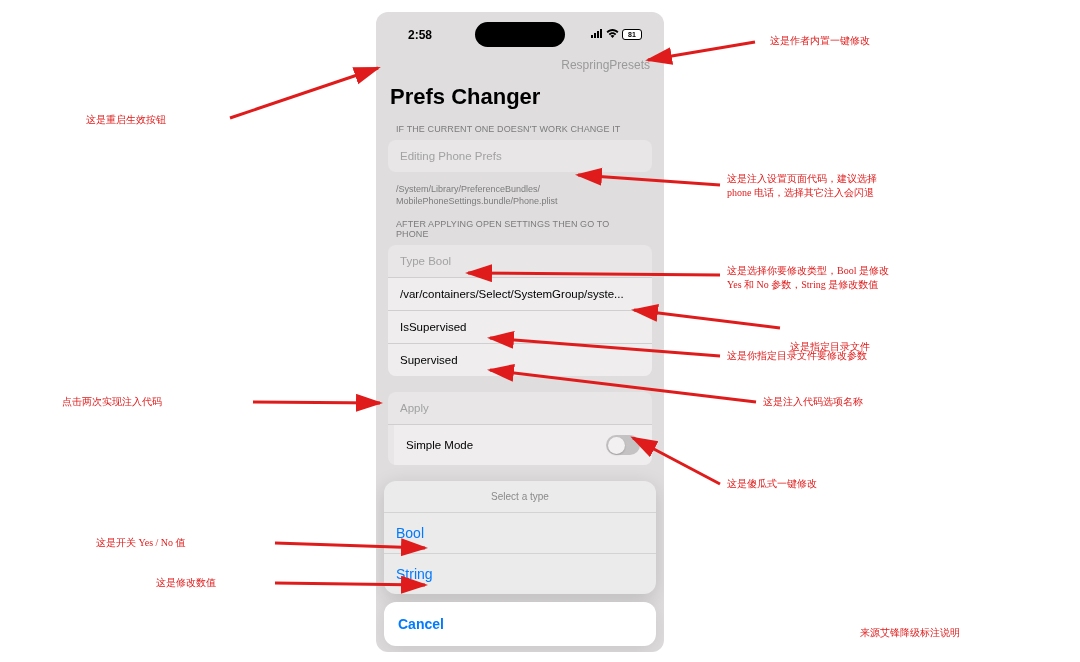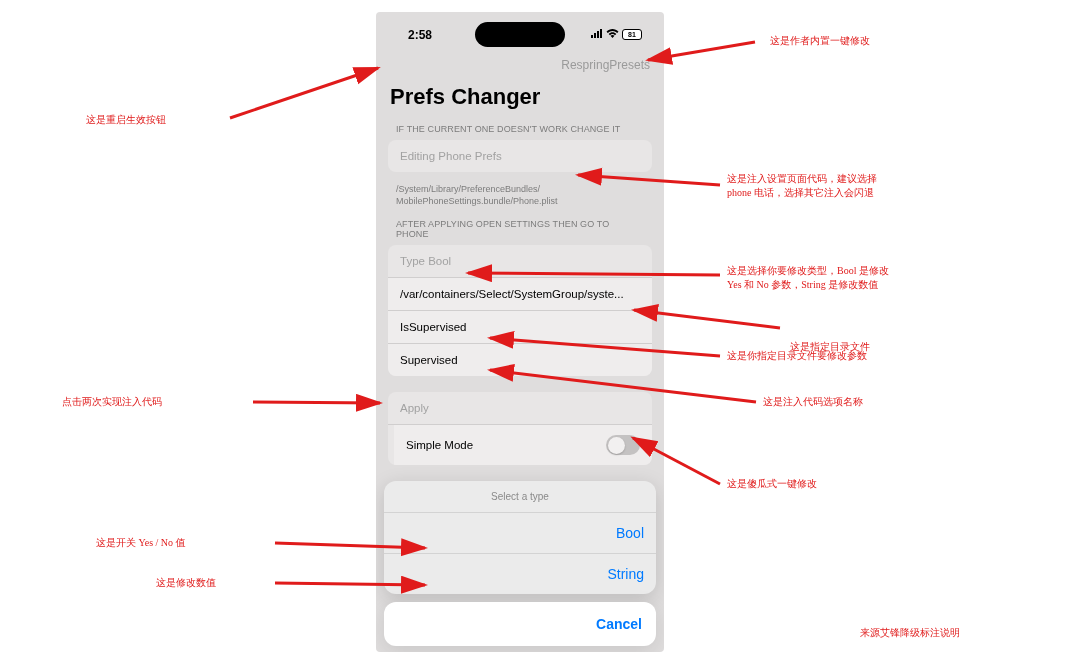--- a/index.html
+++ b/index.html
@@ -11,21 +11,21 @@
       background: #fff;
       overflow: hidden;
     }
     .phone-frame {
       position: absolute;
       left: 376px;
       top: 12px;
       width: 288px;
       height: 640px;
       background: #DFDDDD;
-      border-radius: 4px;
+      border-radius: 12px;
       overflow: hidden;
     }
     .status-bar {
       display: flex;
       justify-content: space-between;
       align-items: center;
       height: 44px;
       padding: 0 20px;
       position: relative;
     }
@@ -154,31 +154,31 @@
       box-shadow: 0 5px 20px rgba(0,0,0,0.15);
     }
     .sheet-header {
       text-align: center;
       font-size: 10px;
       color: #8A8A8A;
       padding: 10px;
       border-bottom: 1px solid #D3D3D3;
     }
     .sheet-option {
-      text-align: right;
+      text-align: left;
       font-size: 14px;
       color: #007AFF;
       padding: 12px;
       border-bottom: 1px solid #D3D3D3;
     }
     .sheet-option:last-child { border-bottom: none; }
     .cancel-btn {
       background: #FFFFFF;
       border-radius: 12px;
-      text-align: right;
+      text-align: left;
       font-size: 14px;
       font-weight: 600;
       color: #007AFF;
       padding: 14px;
       box-shadow: 0 5px 20px rgba(0,0,0,0.1);
     }
 
     
     .annot {
       position: absolute;

